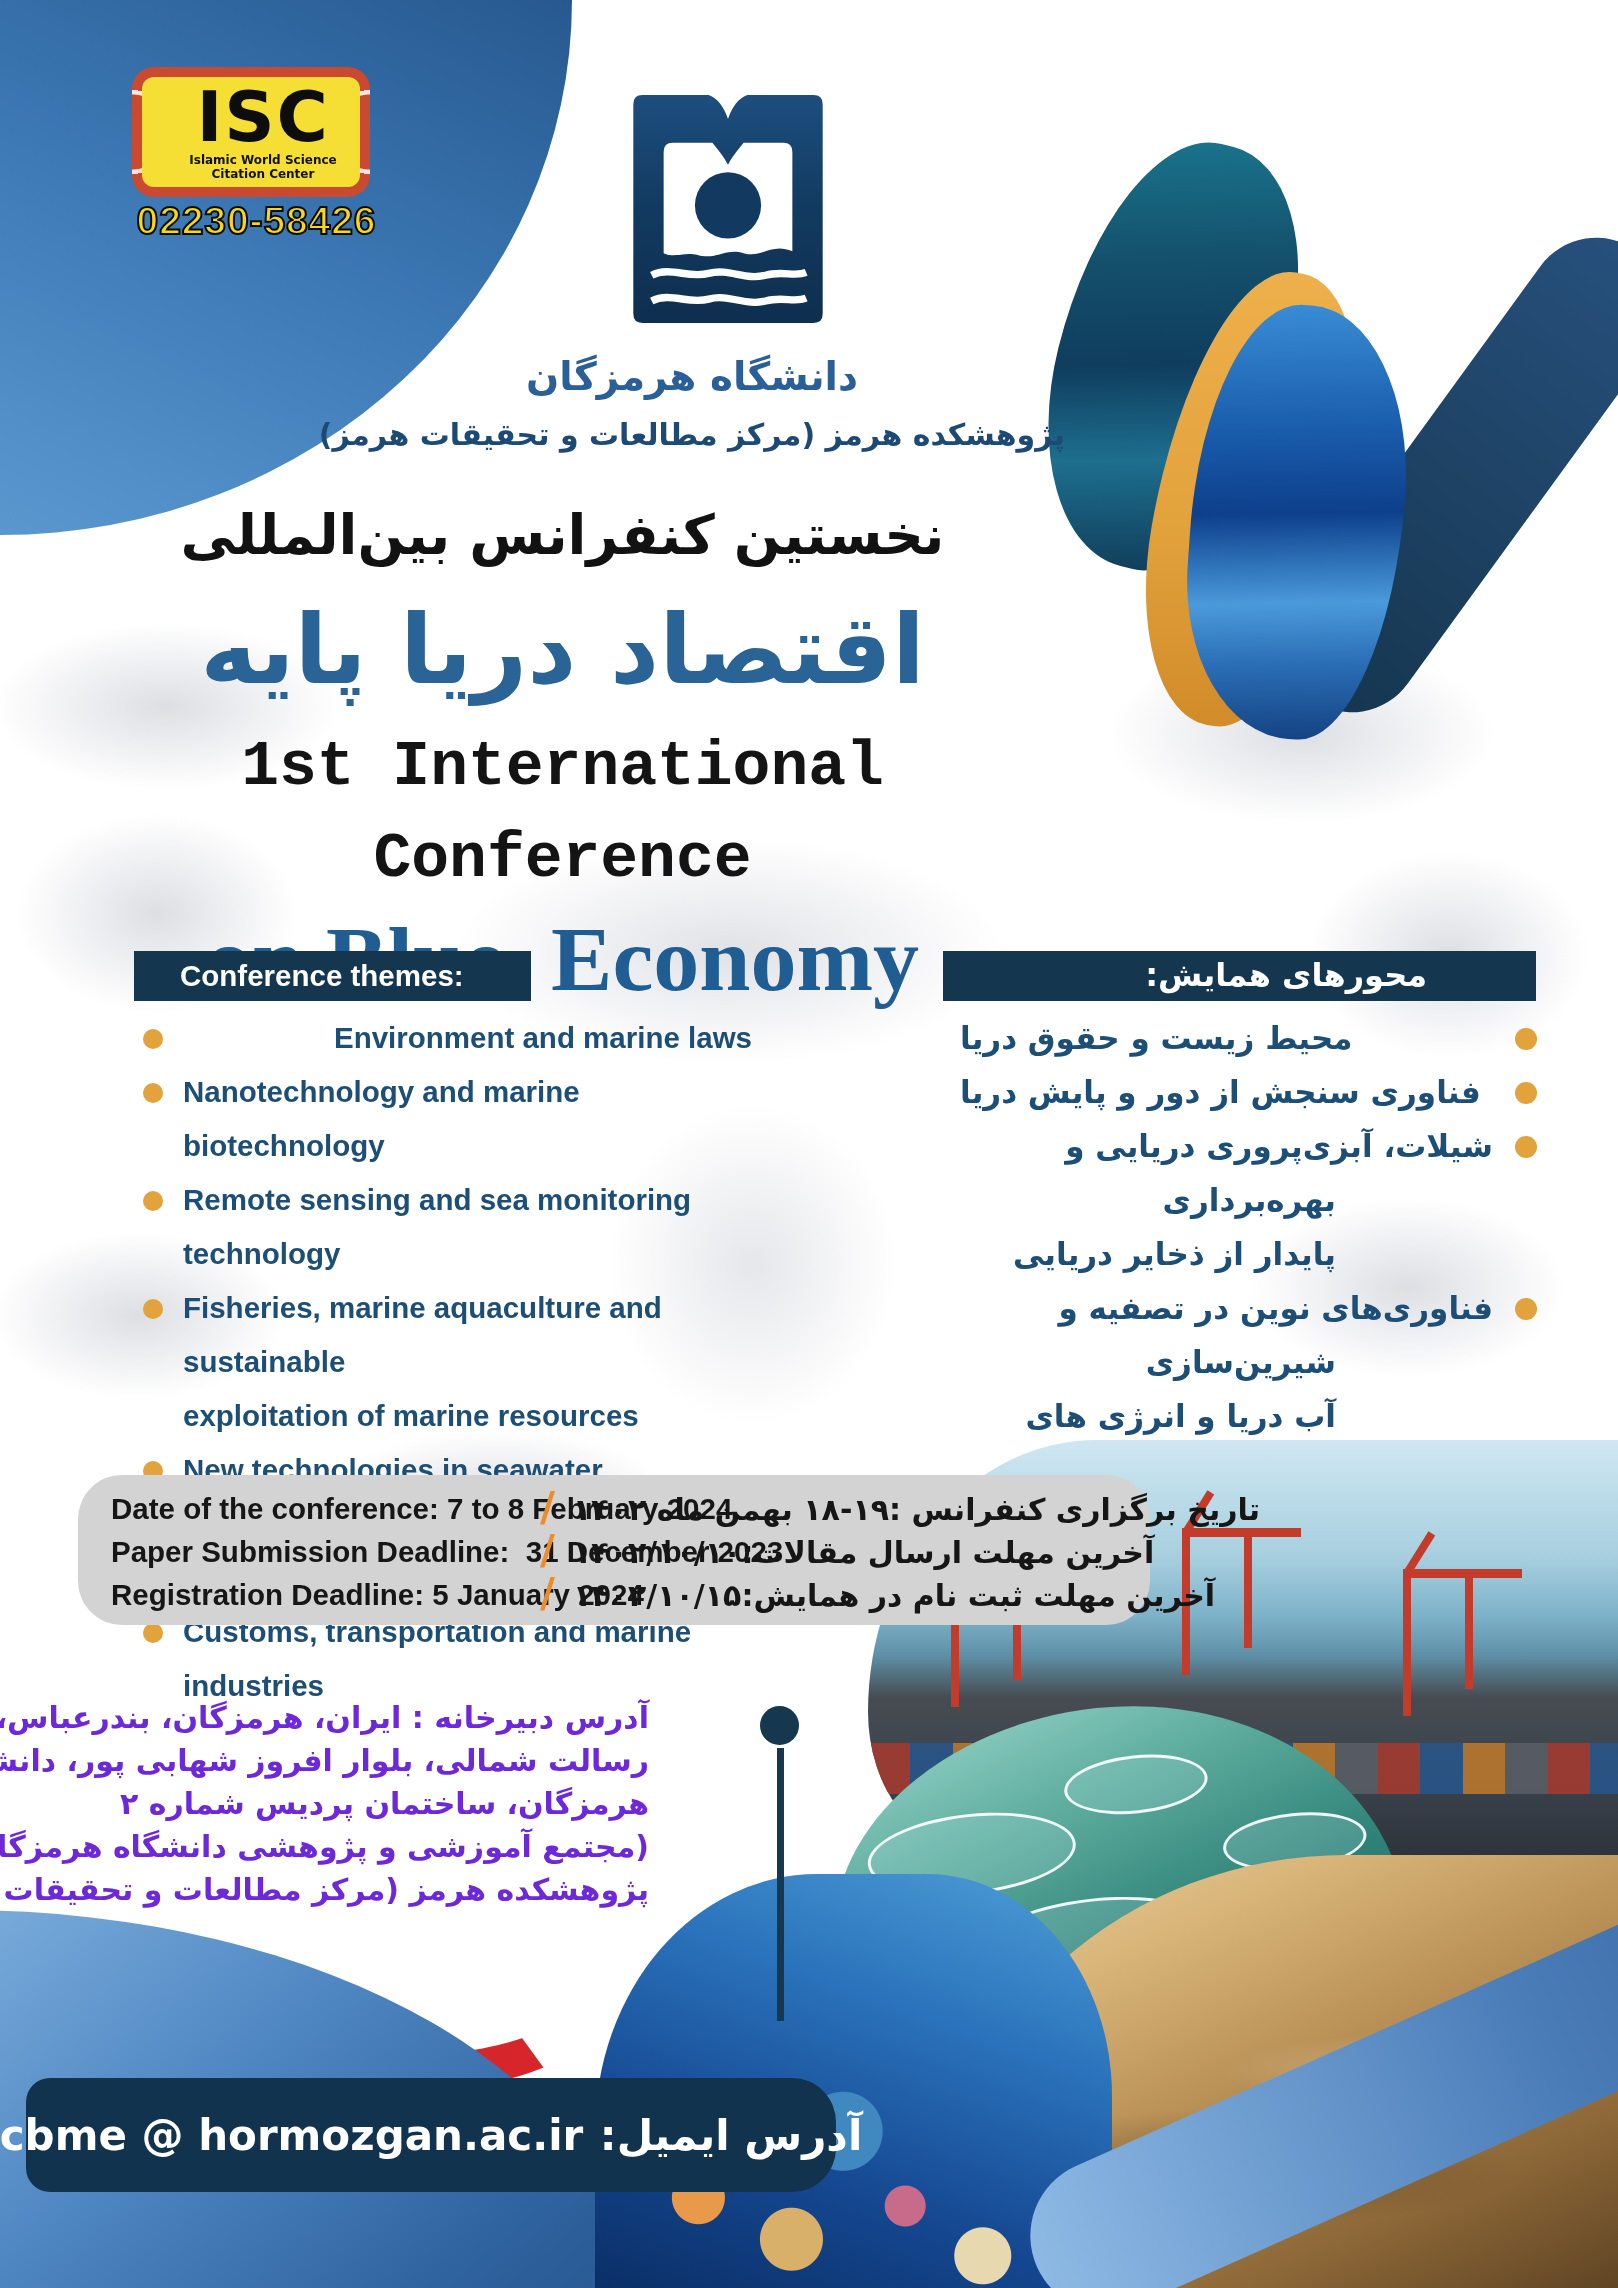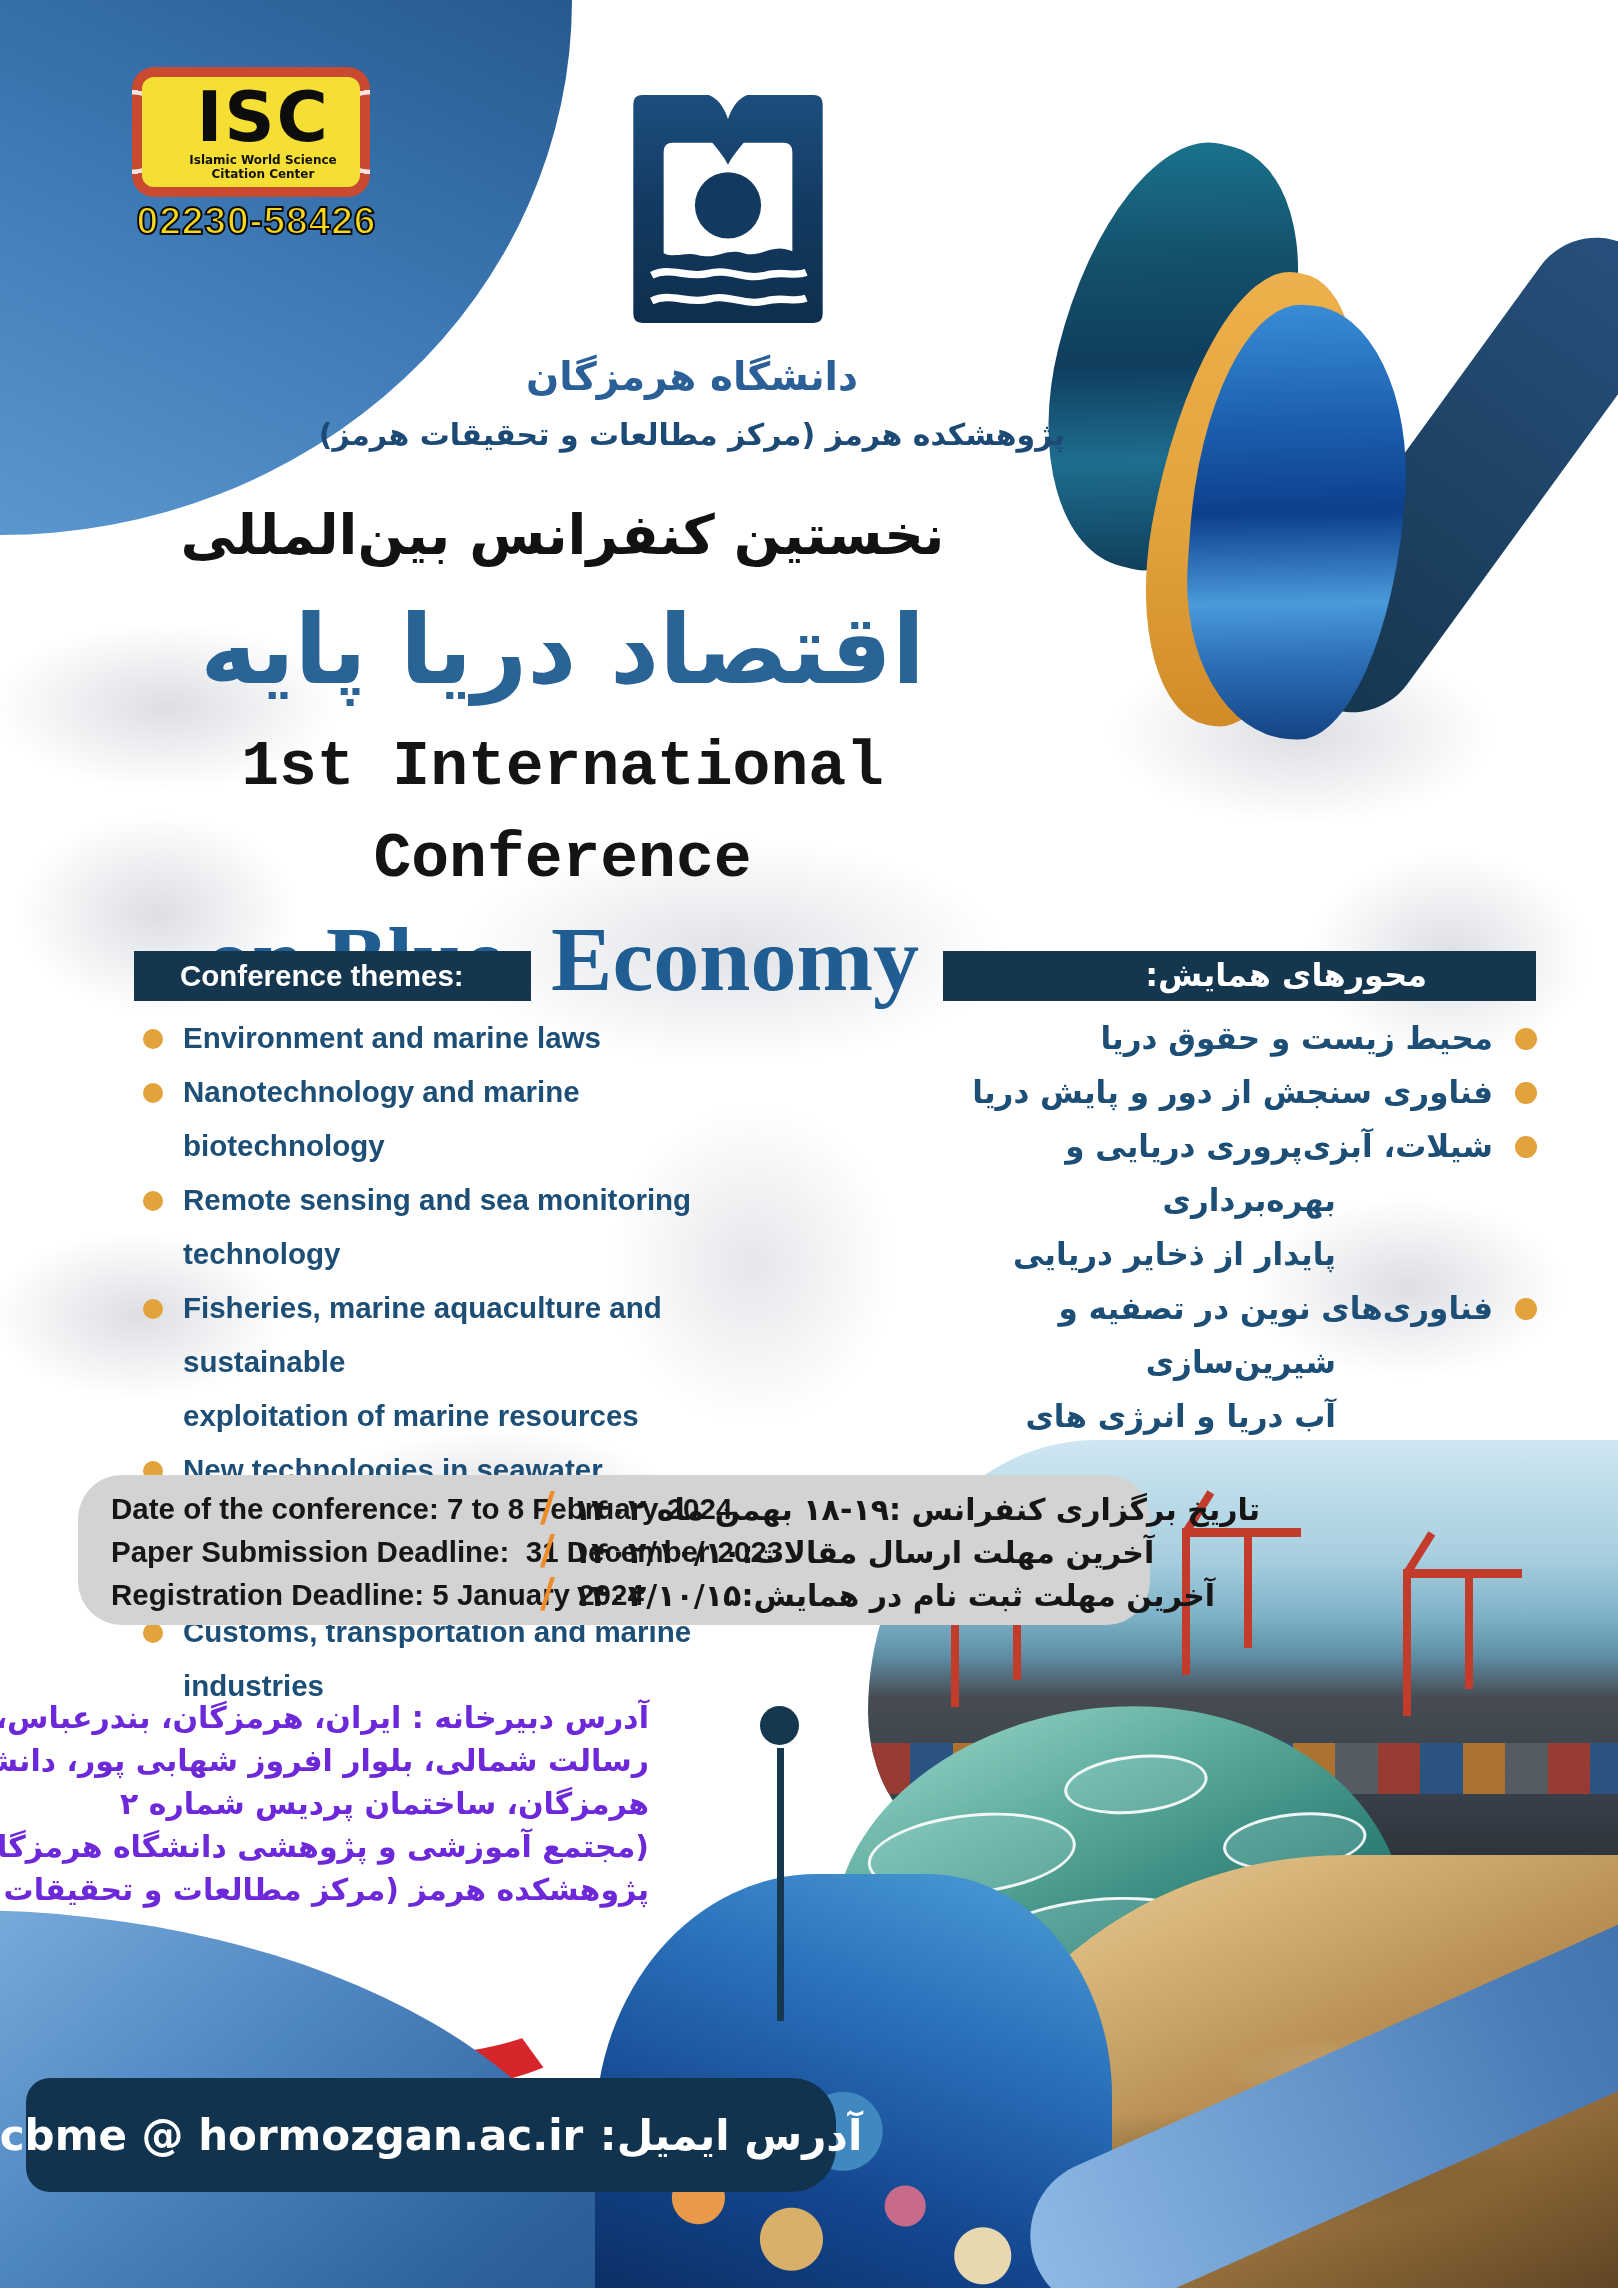--- a/index.html
+++ b/index.html
@@ -57,21 +57,21 @@
   .title-en2{font-family:"Liberation Serif",serif;font-size:92px;font-weight:bold;color:#1f5d92;line-height:107px;white-space:pre;}
   
   .bar{position:absolute;top:951px;height:50px;background:#14374f;z-index:2;box-sizing:border-box;}
   .bar-en{left:134px;width:397px;}
   .bar-en span{display:block;padding-left:46px;line-height:50px;color:#fff;font-size:29.5px;font-weight:bold;font-family:"Liberation Sans",sans-serif;}
   .bar-fa{left:943px;width:593px;direction:rtl;}
   .bar-fa span{display:block;padding-right:109px;line-height:48px;color:#fff;font-size:32px;font-weight:bold;}
   ul.themes{position:absolute;top:1011px;margin:0;padding:0;list-style:none;z-index:2;}
   .list-en{left:143px;width:609px;}
   .list-fa{left:960px;width:577px;direction:rtl;}
-  li.theme-item{display:flex;align-items:flex-start;}
+  li.theme-item{display:flex;align-items:flex-start;justify-content:space-between;}
   .bullet{flex:0 0 auto;width:20px;height:20px;border-radius:50%;background:#e2a23c;margin-top:17.5px;}
   .list-en .bullet{margin-right:20px;}
   .list-fa .bullet{width:22px;height:22px;margin-left:22px;margin-top:16.6px;}
   .theme-text{white-space:pre-line;line-height:54px;font-weight:bold;}
   .list-en .theme-text{font-size:29.5px;color:#1d4e75;font-family:"Liberation Sans",sans-serif;}
   .list-fa .theme-text{font-size:31px;color:#1d4e75;padding-right:157px;text-indent:-157px;}
   
   .dates-box{position:absolute;left:78px;top:1475px;width:1072px;height:150px;background:#d3d3d4;
     border-radius:44px;z-index:9;padding-top:10px;box-sizing:border-box;}
   .date-row{display:grid;grid-template-columns:411px 51px 1fr;align-items:center;height:43px;padding:0 33px 0 33px;}

